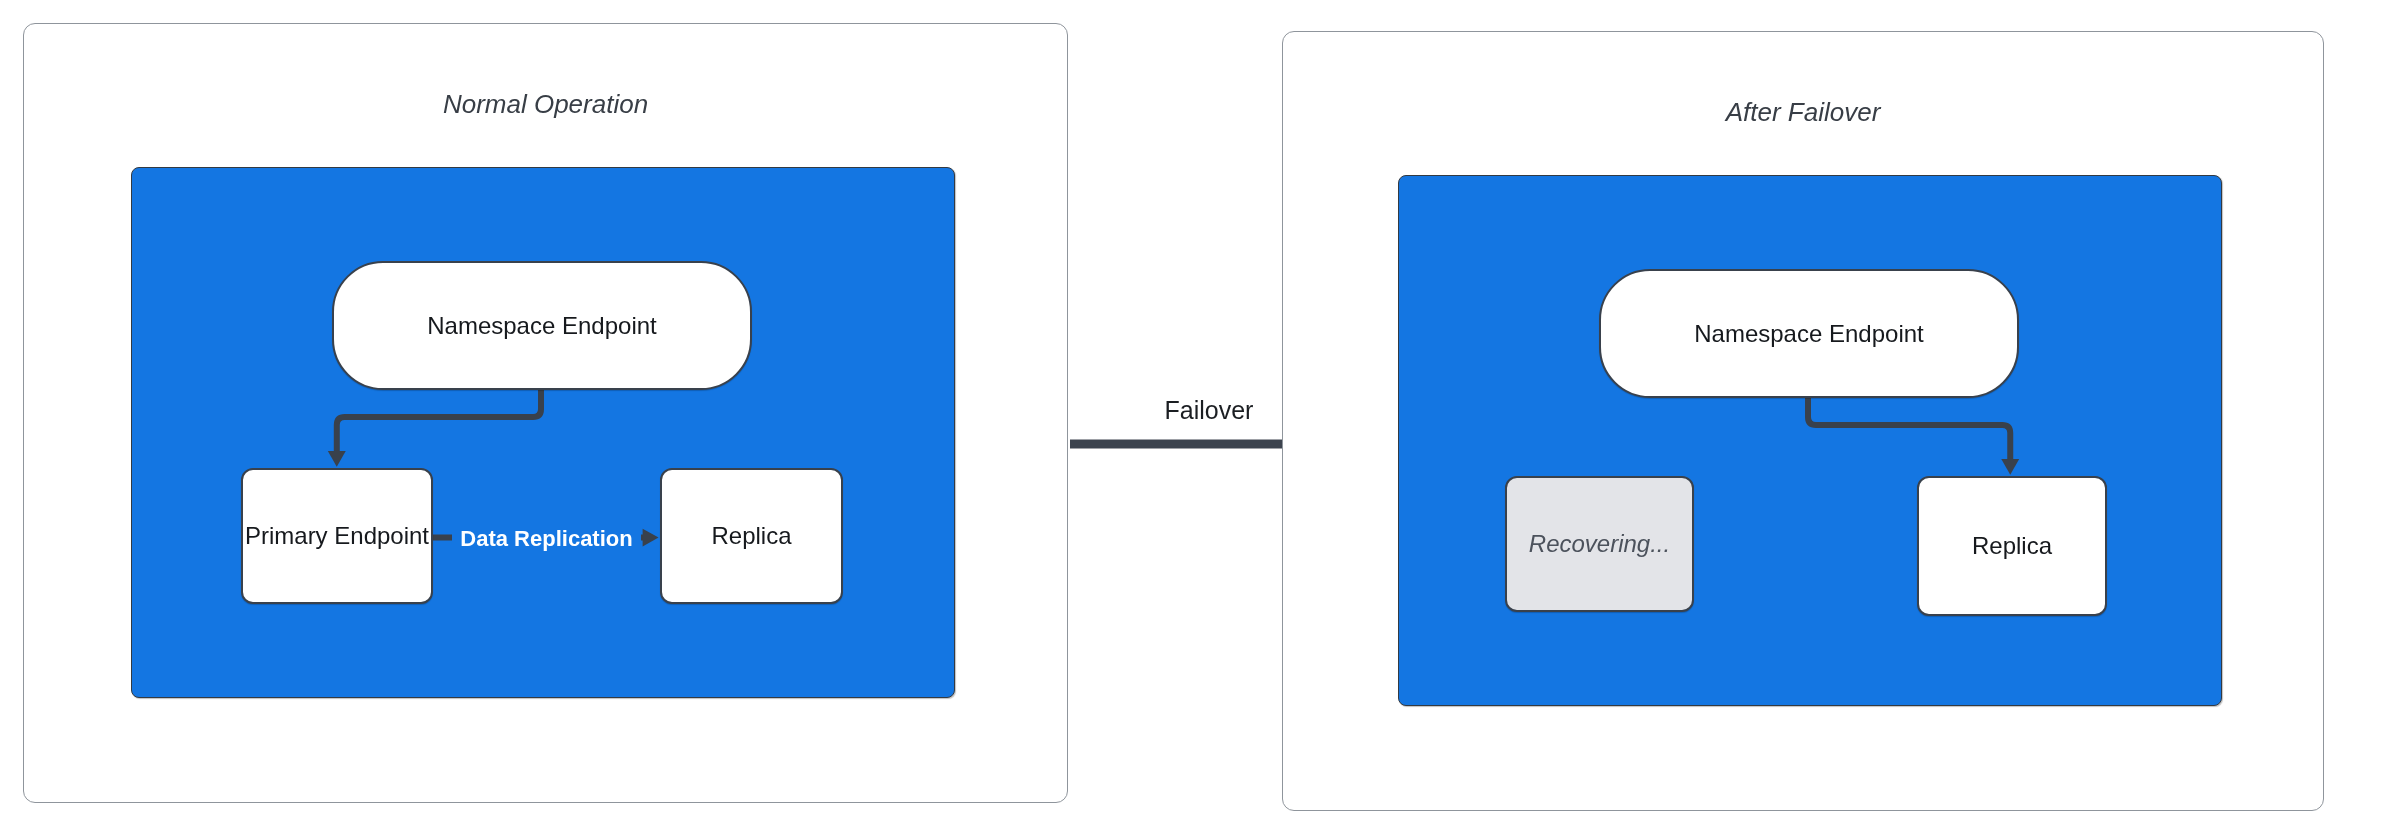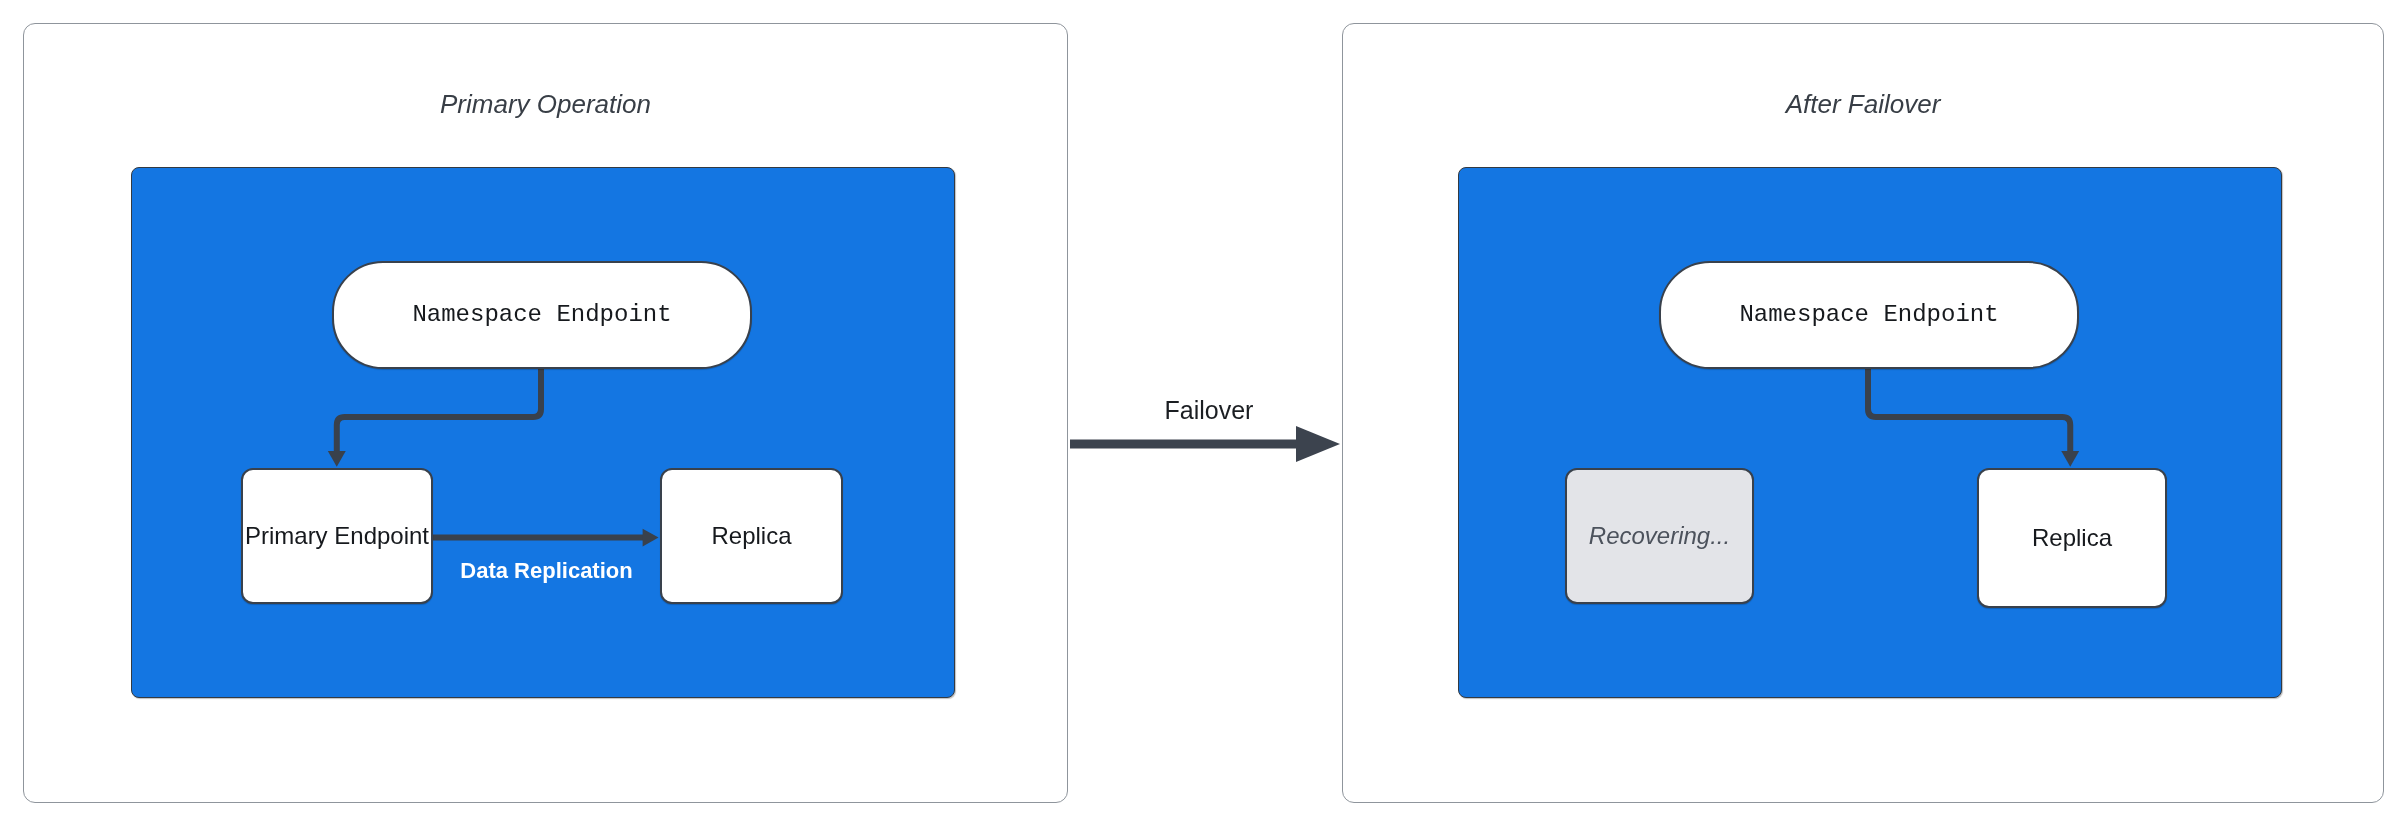--- a/index.html
+++ b/index.html
@@ -32,55 +32,55 @@
     border:1.5px solid #333a42;border-radius:8px;
     box-shadow:1px 1px 1px rgba(0,0,0,.25);
   }
   .node{
     position:absolute;display:flex;align-items:center;justify-content:center;
     text-align:center;background:var(--node-fill);
     border:2px solid var(--stroke-dark);border-radius:12px;
     font-size:24px;line-height:1.3;color:var(--text-dark);
     box-shadow:0 1px 1px rgba(0,0,0,.2);
   }
-  .node.pill{left:200px;top:93px;width:420px;height:108px;border-radius:51px;border-width:2.5px;font-family:Liberation Mono, monospace;}
+  .node.pill{left:200px;top:93px;width:420px;height:129px;border-radius:51px;border-width:2.5px;}
   .node.primary{left:109px;top:300px;width:192px;height:136px;}
   .node.replica-left{left:528px;top:300px;width:183px;height:136px;}
   .node.recovering{
     left:106px;top:300px;width:189px;height:136px;
     background:var(--recovering-fill);color:var(--recovering-text);font-style:italic;
   }
   .node.replica-right{left:518px;top:300px;width:190px;height:140px;}
   .edges{position:absolute;inset:0;width:100%;height:100%;pointer-events:none;}
   .edges path{fill:none;stroke:var(--stroke-dark);stroke-width:6;}
   .edges polygon{fill:var(--stroke-dark);stroke:none;}
   .edge-label-wrap{
     position:absolute;left:301px;top:353px;width:227px;height:36px;
-    display:flex;align-items:center;justify-content:center;margin-top:32px;
+    display:flex;align-items:center;justify-content:center;
   }
   .edge-label{
     background:var(--cluster-blue);color:var(--edge-label-text);
     font-size:22px;font-weight:bold;padding:2px 8px;white-space:nowrap;
   }
   .failover-group{position:absolute;left:1068px;top:378px;width:274px;height:92px;}
   .failover-label{
     position:absolute;top:16px;left:4px;width:100%;height:32px;line-height:32px;
     text-align:center;font-size:25px;color:#1b1e22;
   }
   .failover-arrow{position:absolute;left:0;top:0;width:274px;height:92px;}
   .failover-arrow line{stroke:#3c434e;stroke-width:9;}
   .failover-arrow polygon{fill:#3c434e;}
 </style>
 </head>
 <body>
 
 <div class="canvas">
 
   <section class="panel" style="left:23px;width:1045px;">
-    <div class="panel-title">Primary Operation</div>
+    <div class="panel-title">Normal Operation</div>
 
     <div class="cluster" style="left:107px;">
 
       <svg class="edges" viewBox="0 0 824 531">
         <path d="M410,195 L410,242 Q410,250 402,250 L213,250 Q205,250 205,258 L205,285"></path>
         <polygon points="196,284 214,284 205,300"></polygon>
         <path d="M301,371 L513,371"></path>
         <polygon points="512,362 512,380 528,371"></polygon>
       </svg>
 
@@ -103,21 +103,21 @@
   </section>
 
   <div class="failover-group">
     <div class="failover-label">Failover</div>
     <svg class="failover-arrow" viewBox="0 0 274 92">
       <line x1="2" y1="66" x2="230" y2="66"></line>
       <polygon points="228,48 272,66 228,84"></polygon>
     </svg>
   </div>
 
-  <section class="panel" style="left:1342px;width:1042px;">
+  <section class="panel" style="left:1282px;width:1042px;margin-top:8px;">
     <div class="panel-title">After Failover</div>
 
     <div class="cluster" style="left:115px;">
 
       <svg class="edges" viewBox="0 0 824 531">
         <path d="M410,195 L410,242 Q410,250 418,250 L605,250 Q613,250 613,258 L613,285"></path>
         <polygon points="604,284 622,284 613,300"></polygon>
       </svg>
 
       <div class="node pill">

